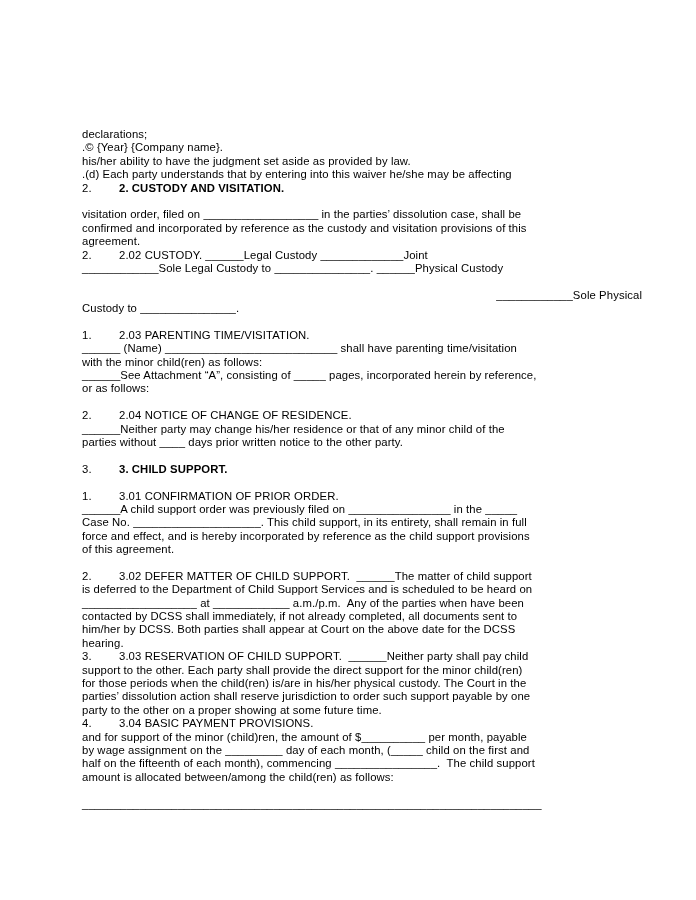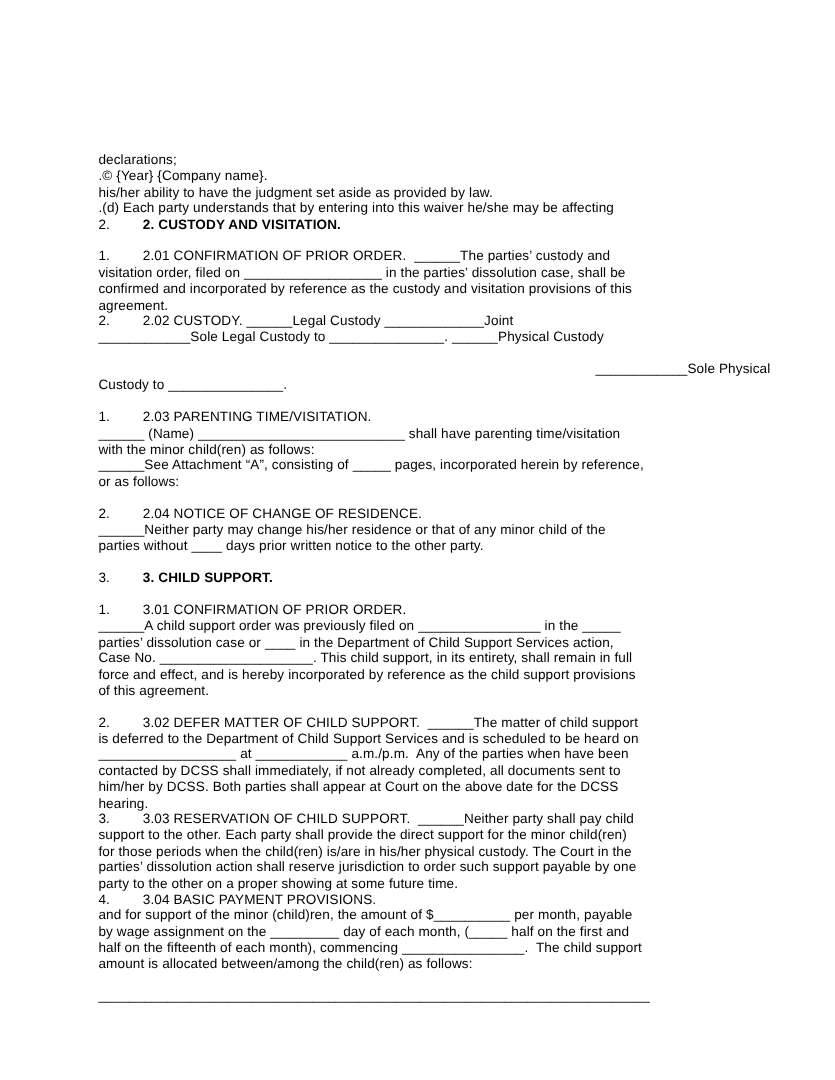--- a/index.html
+++ b/index.html
@@ -42,21 +42,20 @@
 <body>
 
 <div class="page">
   <div class="content" id="doc-lines">
       <div class="line"><span class="line-text">declarations;</span></div>
       <div class="line"><span class="line-text">.© {Year} {Company name}.</span></div>
       <div class="line"><span class="line-text">his/her ability to have the judgment set aside as provided by law.</span></div>
       <div class="line"><span class="line-text">.(d) Each party understands that by entering into this waiver he/she may be affecting</span></div>
       <div class="line"><span class="num">2.</span><span class="line-text bold">2. CUSTODY AND VISITATION.</span></div>
       <div class="line"></div>
-      <div class="line"><span class="num">1.</span><span class="line-text">2.01 CONFIRMATION OF PRIOR ORDER.  ______The parties’ custody and</span></div>
       <div class="line"><span class="line-text">visitation order, filed on __________________ in the parties’ dissolution case, shall be</span></div>
       <div class="line"><span class="line-text">confirmed and incorporated by reference as the custody and visitation provisions of this</span></div>
       <div class="line"><span class="line-text">agreement.</span></div>
       <div class="line"><span class="num">2.</span><span class="line-text">2.02 CUSTODY. ______Legal Custody _____________Joint</span></div>
       <div class="line"><span class="line-text">____________Sole Legal Custody to _______________. ______Physical Custody</span></div>
       <div class="line"></div>
       <div class="line" style="margin-left: 176px; text-align: right;"><span class="line-text">____________Sole Physical</span></div>
       <div class="line"><span class="line-text">Custody to _______________.</span></div>
       <div class="line"></div>
       <div class="line"><span class="num">1.</span><span class="line-text">2.03 PARENTING TIME/VISITATION.</span></div>
@@ -66,37 +65,36 @@
       <div class="line"><span class="line-text">or as follows:</span></div>
       <div class="line"></div>
       <div class="line"><span class="num">2.</span><span class="line-text">2.04 NOTICE OF CHANGE OF RESIDENCE.</span></div>
       <div class="line"><span class="line-text">______Neither party may change his/her residence or that of any minor child of the</span></div>
       <div class="line"><span class="line-text">parties without ____ days prior written notice to the other party.</span></div>
       <div class="line"></div>
       <div class="line"><span class="num">3.</span><span class="line-text bold">3. CHILD SUPPORT.</span></div>
       <div class="line"></div>
       <div class="line"><span class="num">1.</span><span class="line-text">3.01 CONFIRMATION OF PRIOR ORDER.</span></div>
       <div class="line"><span class="line-text">______A child support order was previously filed on ________________ in the _____</span></div>
-      <div class="line"><span class="line-text">parties’ dissolution case or ____ in the Department of Child Support Services action,</span></div>
       <div class="line"><span class="line-text">Case No. ____________________. This child support, in its entirety, shall remain in full</span></div>
       <div class="line"><span class="line-text">force and effect, and is hereby incorporated by reference as the child support provisions</span></div>
       <div class="line"><span class="line-text">of this agreement.</span></div>
       <div class="line"></div>
       <div class="line"><span class="num">2.</span><span class="line-text">3.02 DEFER MATTER OF CHILD SUPPORT.  ______The matter of child support</span></div>
       <div class="line"><span class="line-text">is deferred to the Department of Child Support Services and is scheduled to be heard on</span></div>
       <div class="line"><span class="line-text">__________________ at ____________ a.m./p.m.  Any of the parties when have been</span></div>
       <div class="line"><span class="line-text">contacted by DCSS shall immediately, if not already completed, all documents sent to</span></div>
       <div class="line"><span class="line-text">him/her by DCSS. Both parties shall appear at Court on the above date for the DCSS</span></div>
       <div class="line"><span class="line-text">hearing.</span></div>
       <div class="line"><span class="num">3.</span><span class="line-text">3.03 RESERVATION OF CHILD SUPPORT.  ______Neither party shall pay child</span></div>
       <div class="line"><span class="line-text">support to the other. Each party shall provide the direct support for the minor child(ren)</span></div>
       <div class="line"><span class="line-text">for those periods when the child(ren) is/are in his/her physical custody. The Court in the</span></div>
       <div class="line"><span class="line-text">parties’ dissolution action shall reserve jurisdiction to order such support payable by one</span></div>
       <div class="line"><span class="line-text">party to the other on a proper showing at some future time.</span></div>
       <div class="line"><span class="num">4.</span><span class="line-text">3.04 BASIC PAYMENT PROVISIONS.</span></div>
       <div class="line"><span class="line-text">and for support of the minor (child)ren, the amount of $__________ per month, payable</span></div>
-      <div class="line"><span class="line-text">by wage assignment on the _________ day of each month, (_____ half on the first and</span></div>
+      <div class="line"><span class="line-text">by wage assignment on the _________ day of each month, (_____ child on the first and</span></div>
       <div class="line"><span class="line-text">half on the fifteenth of each month), commencing ________________.  The child support</span></div>
       <div class="line"><span class="line-text">amount is allocated between/among the child(ren) as follows:</span></div>
       <div class="line"></div>
       <div class="line"><span class="line-text">________________________________________________________________________</span></div>
     </div>
 </div>
 
 </body></html>

